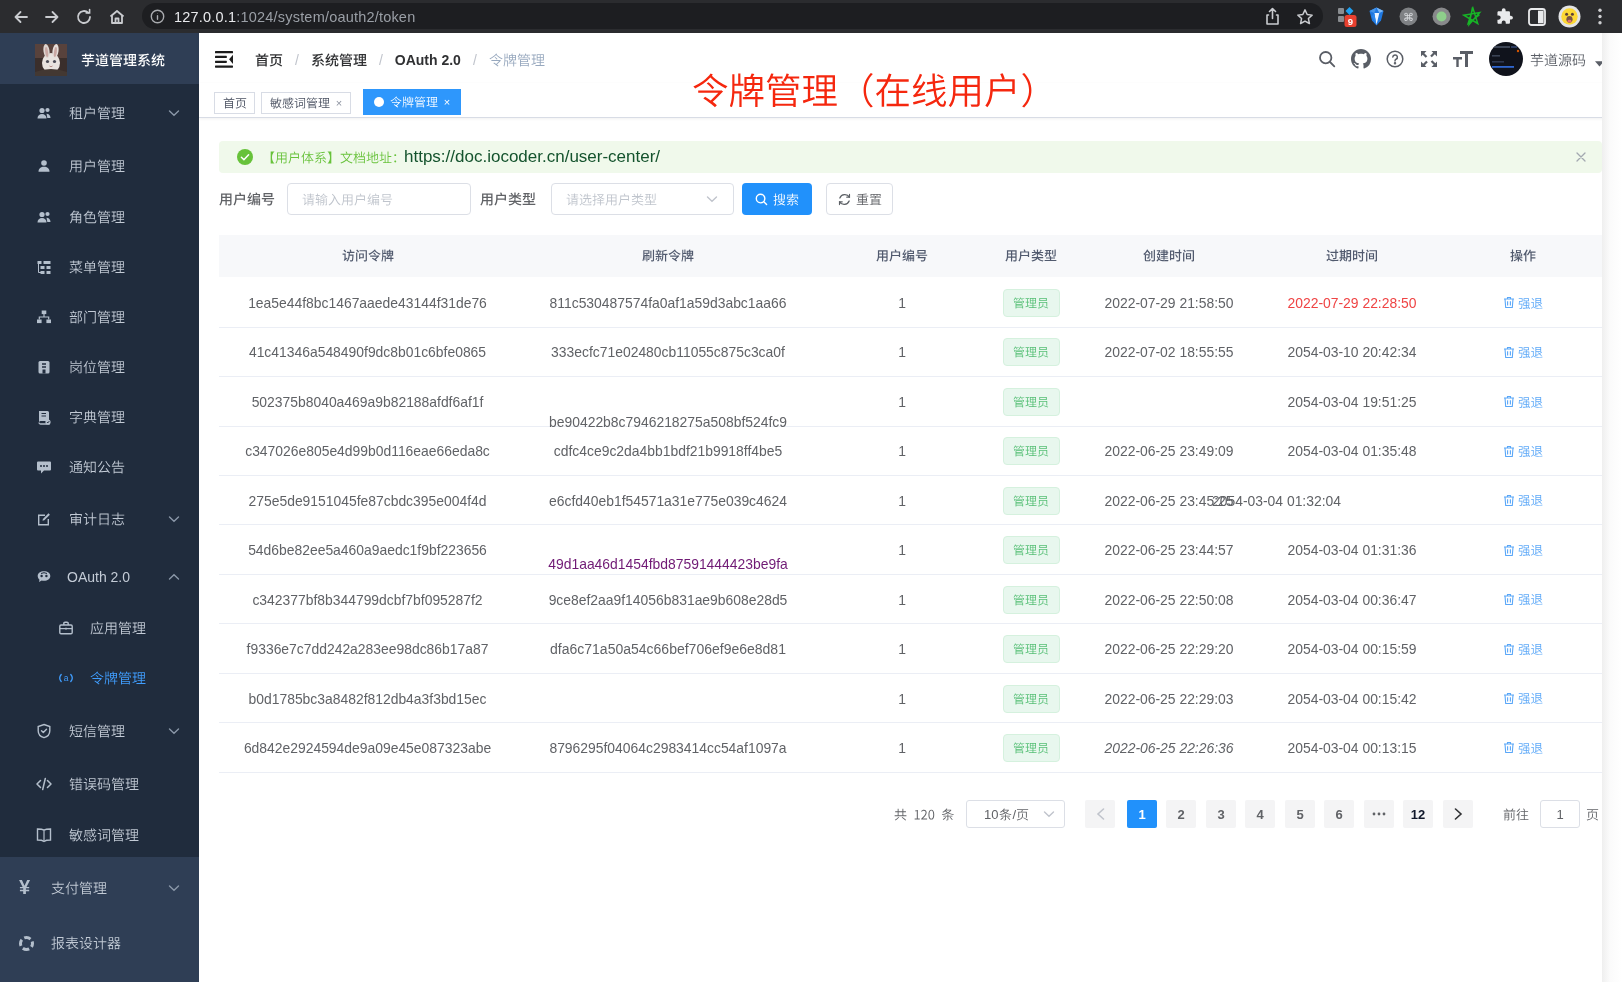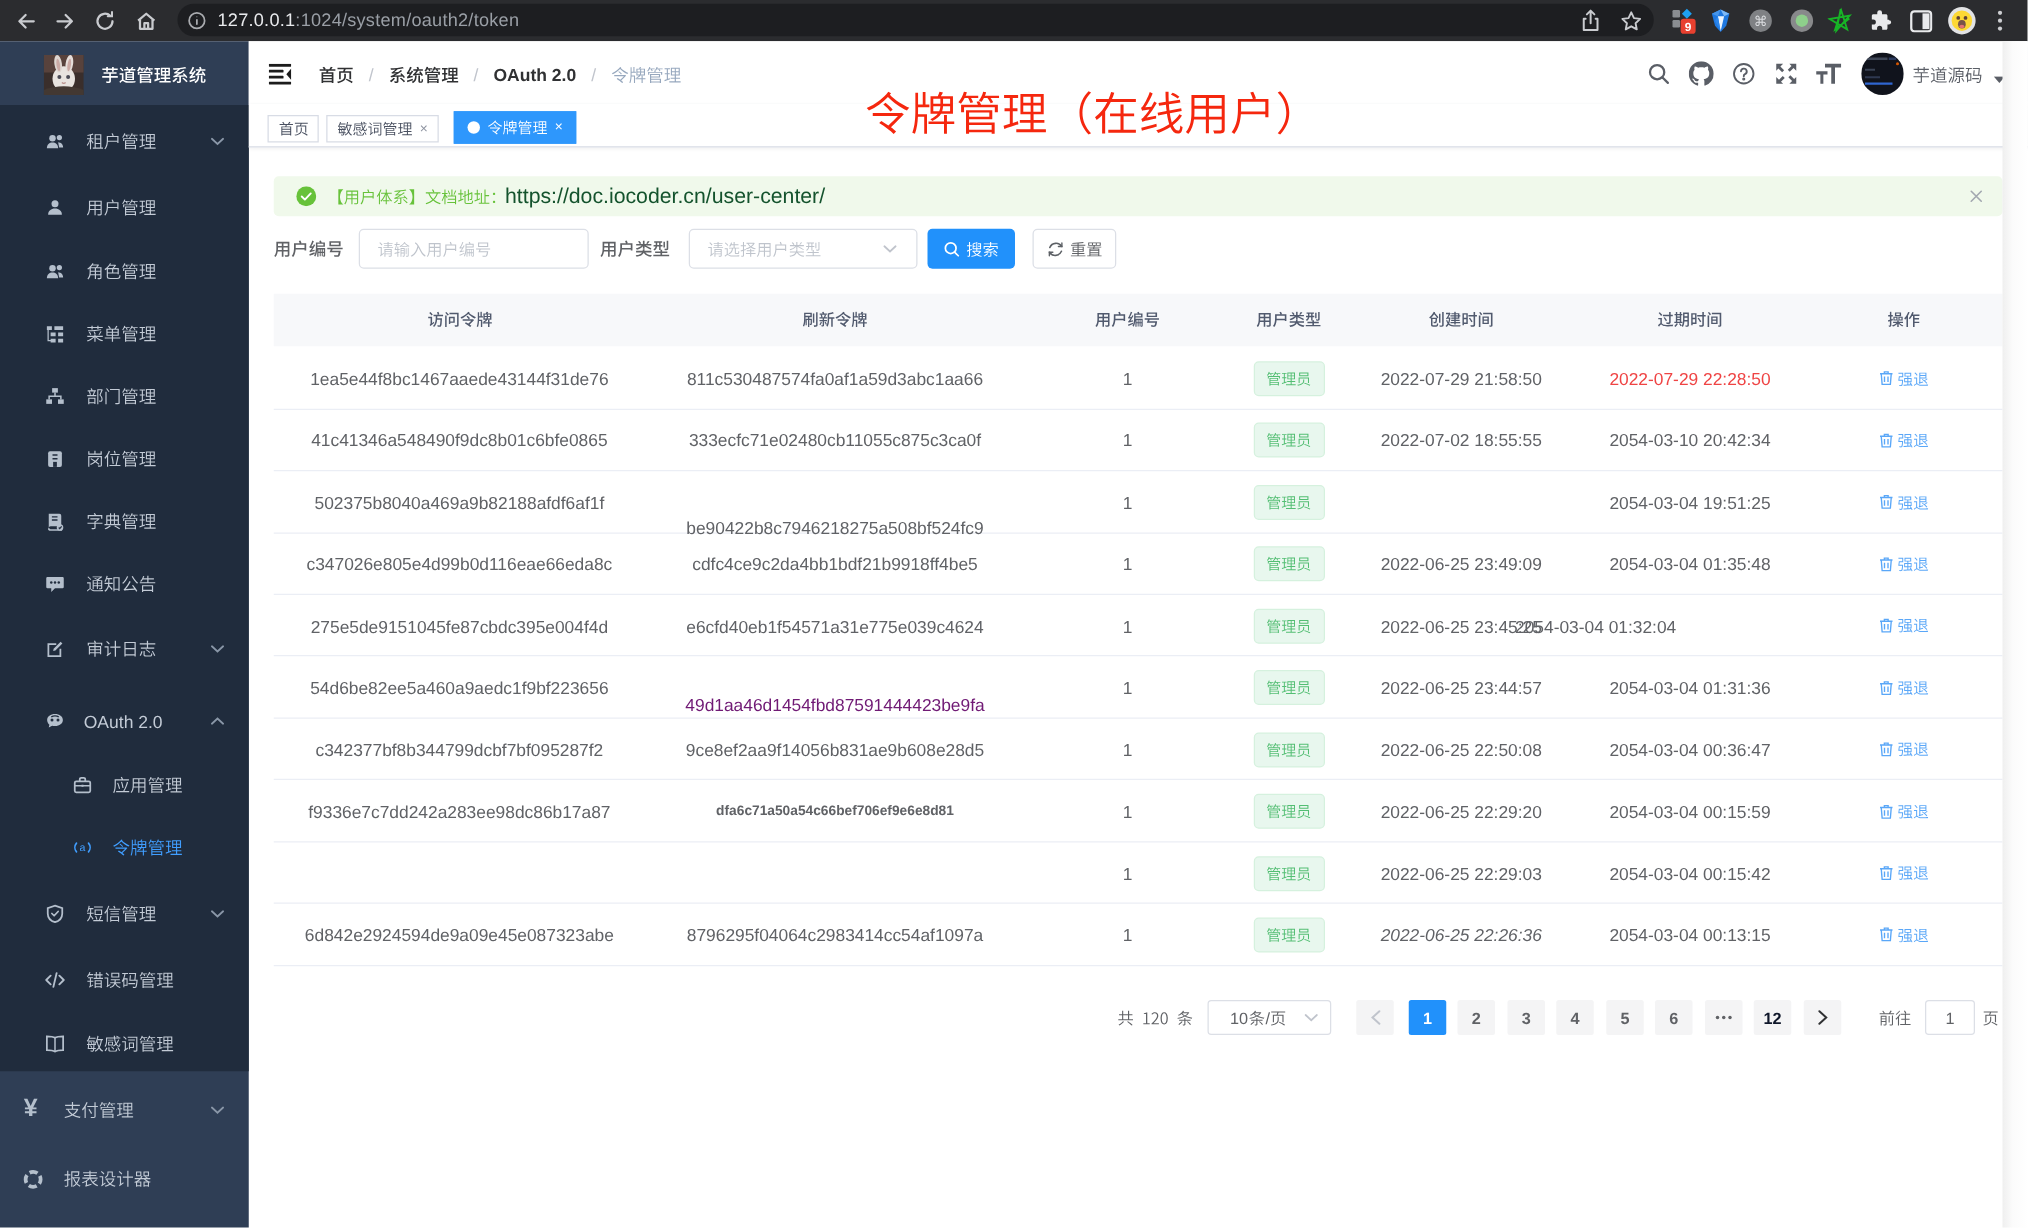--- a/index.html
+++ b/index.html
@@ -957,21 +957,21 @@
       <svg class="k " style="width:25.0px;height:12.5px;" viewBox="0 -880 2000 1000" fill="#5aa7f8">
         <use href="#r5f3a" x="0"></use>
         <use href="#r9000" x="1000"></use>
       </svg>
     </div>
     <div style="position:absolute;left:219px;top:624.35px;width:1383px;height:49.45px;border-bottom:1px solid #ebeef5;box-sizing:border-box;"></div>
     <div style="position:absolute;left:219px;top:624.35px;width:297px;height:49.45px;display:flex;align-items:center;justify-content:center;">
       <span style="font-size:13.9px;color:#606266;">f9336e7c7dd242a283ee98dc86b17a87</span>
     </div>
     <div style="position:absolute;left:516px;top:624.35px;width:304px;height:49.45px;display:flex;align-items:center;justify-content:center;">
-      <span style="font-size:11px;color:#606266;font-weight:bold;">dfa6c71a50a54c66bef706ef9e6e8d81</span>
+      <span style="font-size:14px;color:#606266;">dfa6c71a50a54c66bef706ef9e6e8d81</span>
     </div>
     <div style="position:absolute;left:820px;top:624.35px;width:164px;height:49.45px;display:flex;align-items:center;justify-content:center;">
       <span style="font-size:13.9px;color:#606266;">1</span>
     </div>
     <div style="position:absolute;left:984px;top:624.35px;width:94px;height:49.45px;display:flex;align-items:center;justify-content:center;">
       <div style="width:57px;height:28px;background:#e8f7ee;border:1px solid #d5f1de;border-radius:4px;display:flex;align-items:center;justify-content:center;box-sizing:border-box;">
         <svg class="k " style="width:36.0px;height:12px;" viewBox="0 -880 3000 1000" fill="#53be73">
           <use href="#r7ba1" x="0"></use>
           <use href="#r7406" x="1000"></use>
           <use href="#r5458" x="2000"></use>
@@ -987,20 +987,23 @@
     <div style="position:absolute;left:1444px;top:624.35px;width:158px;height:49.45px;display:flex;align-items:center;justify-content:center;">
       <svg width="12" height="13" viewBox="0 0 12 13" fill="none" stroke="#5aa7f8" stroke-width="1.1" style="margin-right:3px">
         <path d="M1 3h10M4.5 3V1.5h3V3M2 3l.7 8.5h6.6L10 3M4.6 5.2v4.4M7.4 5.2v4.4"></path>
       </svg>
       <svg class="k " style="width:25.0px;height:12.5px;" viewBox="0 -880 2000 1000" fill="#5aa7f8">
         <use href="#r5f3a" x="0"></use>
         <use href="#r9000" x="1000"></use>
       </svg>
     </div>
     <div style="position:absolute;left:219px;top:673.8px;width:1383px;height:49.45px;border-bottom:1px solid #ebeef5;box-sizing:border-box;"></div>
+    <div style="position:absolute;left:219px;top:673.8px;width:297px;height:49.45px;display:flex;align-items:center;justify-content:center;">
+      <span style="font-size:13.9px;color:#606266;">b0d1785bc3a8482f812db4a3f3bd15ec</span>
+    </div>
     <div style="position:absolute;left:820px;top:673.8px;width:164px;height:49.45px;display:flex;align-items:center;justify-content:center;">
       <span style="font-size:13.9px;color:#606266;">1</span>
     </div>
     <div style="position:absolute;left:984px;top:673.8px;width:94px;height:49.45px;display:flex;align-items:center;justify-content:center;">
       <div style="width:57px;height:28px;background:#e8f7ee;border:1px solid #d5f1de;border-radius:4px;display:flex;align-items:center;justify-content:center;box-sizing:border-box;">
         <svg class="k " style="width:36.0px;height:12px;" viewBox="0 -880 3000 1000" fill="#53be73">
           <use href="#r7ba1" x="0"></use>
           <use href="#r7406" x="1000"></use>
           <use href="#r5458" x="2000"></use>
         </svg>

